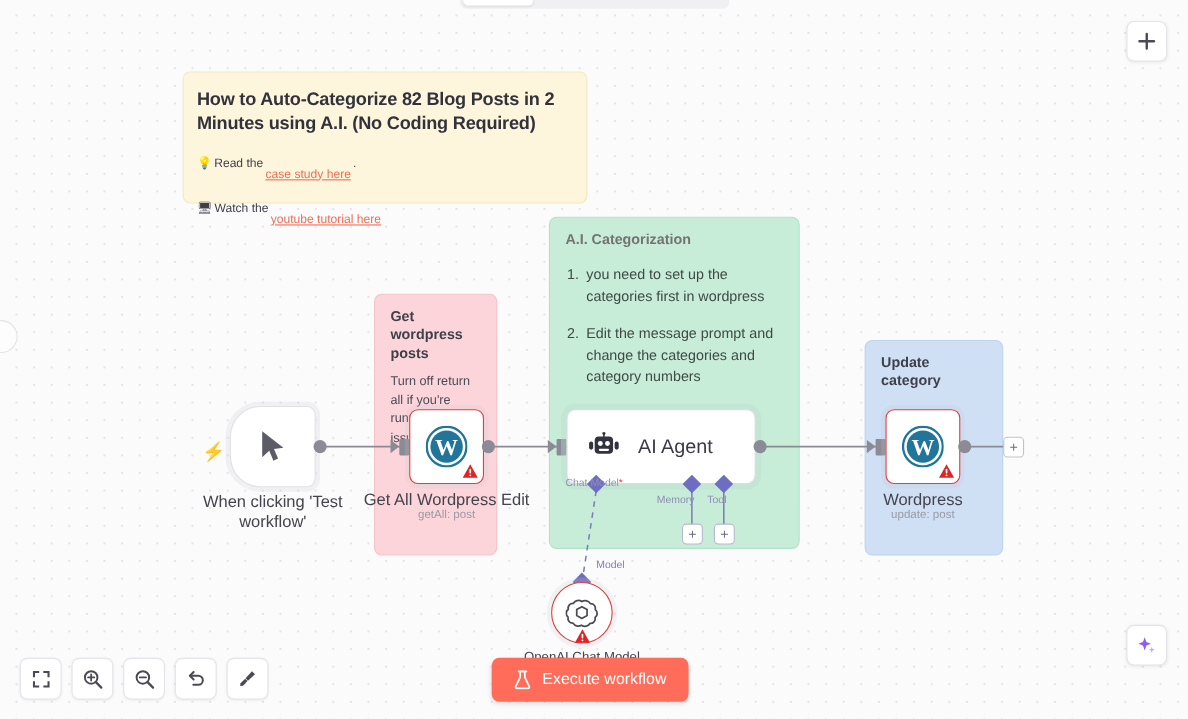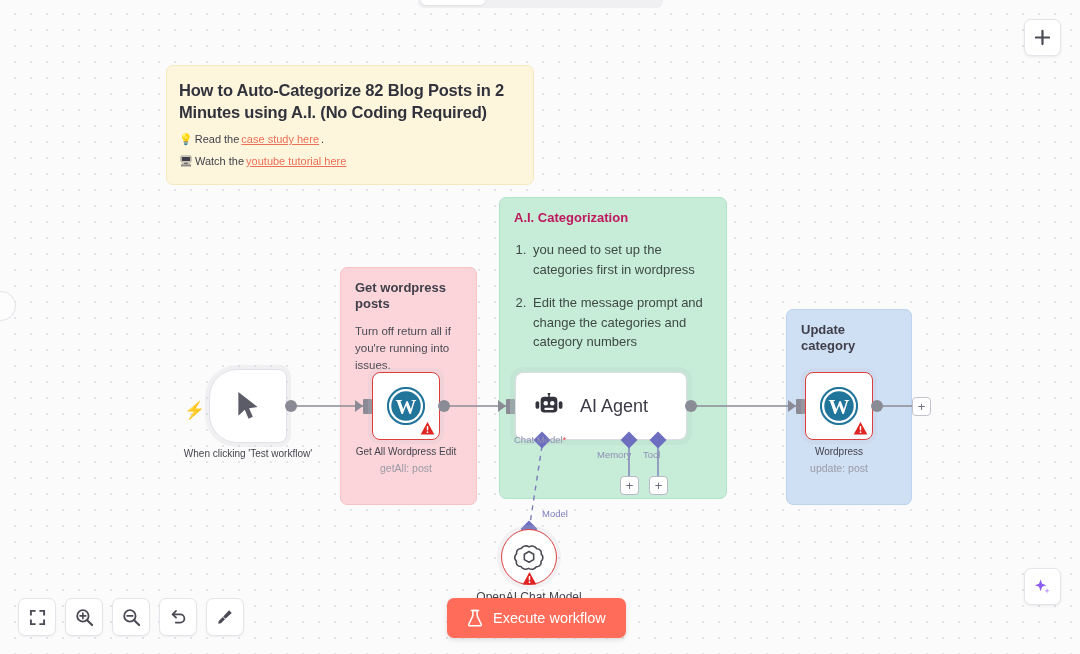--- a/index.html
+++ b/index.html
@@ -40,45 +40,45 @@
   }
   .tab.active { background: #fff; color: #44444e; font-weight: 600; box-shadow: 0 1px 2px rgba(0,0,0,.07); }
 
   
   .sticky {
     position: absolute;
     border-radius: 7px;
     padding: 12px 14px;
   }
   .sticky h3 {
-    font-size: 13px; font-weight: 700; color: #be185d;
+    font-size: 13px; font-weight: 700; color: #737373;
     line-height: 1.25; margin-bottom: 10px;
   }
   .sticky p { font-size: 11.5px; line-height: 1.5; color: #4a4a55; }
 
   #sticky-intro {
     left: 166px; top: 65px; width: 368px; height: 120px;
     background: #fdf6dd;
     border: 1px solid #f3e9bd;
     padding: 13px 12px;
   }
   #sticky-intro h2 {
     font-size: 16.5px; font-weight: 700; color: #32323c;
     line-height: 1.35; letter-spacing: -0.2px;
   }
   .intro-line {
     font-size: 11px; color: #3f3f49;
     display: flex; align-items: center; gap: 2px;
     margin-top: 9px;
   }
   .intro-line .emj { font-size: 11px; }
-  .lnk { color: #ee6f57; }
+  .lnk { color: #ee6f57; margin-top: 20px; }
 
   #sticky-wp {
-    left: 340px; top: 267px; width: 137px; height: 238px;
+    left: 340px; top: 267px; width: 112px; height: 238px;
     background: #fbd5d9;
     border: 1px solid #f6c3c9;
   }
   #sticky-wp h3 { color: #3f3f49; }
   #sticky-wp p { color: #4b4b56; }
 
   #sticky-ai {
     left: 499px; top: 197px; width: 228px; height: 302px;
     background: #c7ecd8;
     border: 1px solid #b2e3c9;
@@ -104,21 +104,21 @@
     border: 1.6px solid #dd3f3f;
     border-radius: 8px;
     display: flex; align-items: center; justify-content: center;
     position: relative;
     box-shadow: 0 0 0 4px rgba(200,200,210,.18);
   }
   .node-label {
     position: absolute; top: 74px; left: 50%;
     transform: translateX(-50%);
     width: 180px; text-align: center;
-    font-size: 10px; color: #44444e; line-height: 1.2;
+    font-size: 15px; color: #44444e; line-height: 1.2;
   }
   .node-sub {
     position: absolute; top: 90px; left: 50%;
     transform: translateX(-50%);
     width: 180px; text-align: center;
     font-size: 10.5px; color: #9b9ba6;
   }
   .warn {
     position: absolute; right: 4px; bottom: 3px;
     width: 15px; height: 15px;

